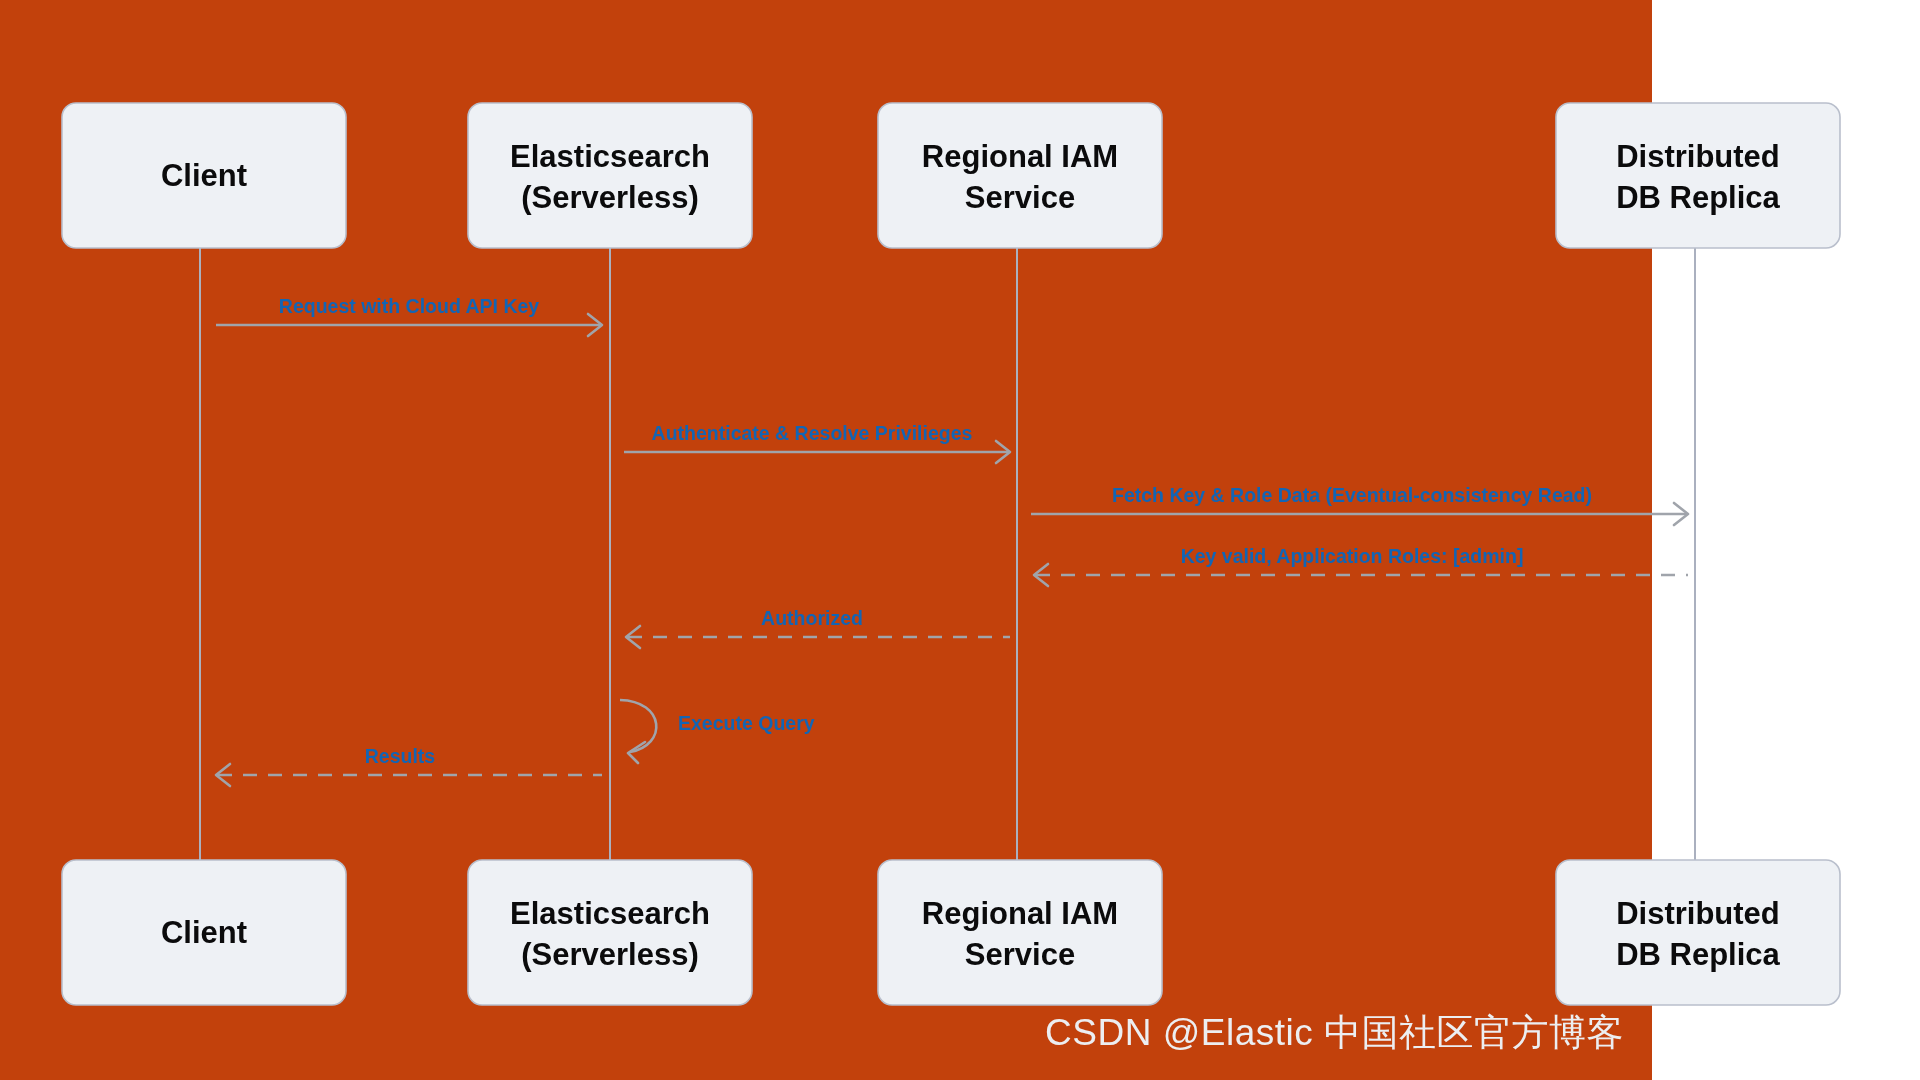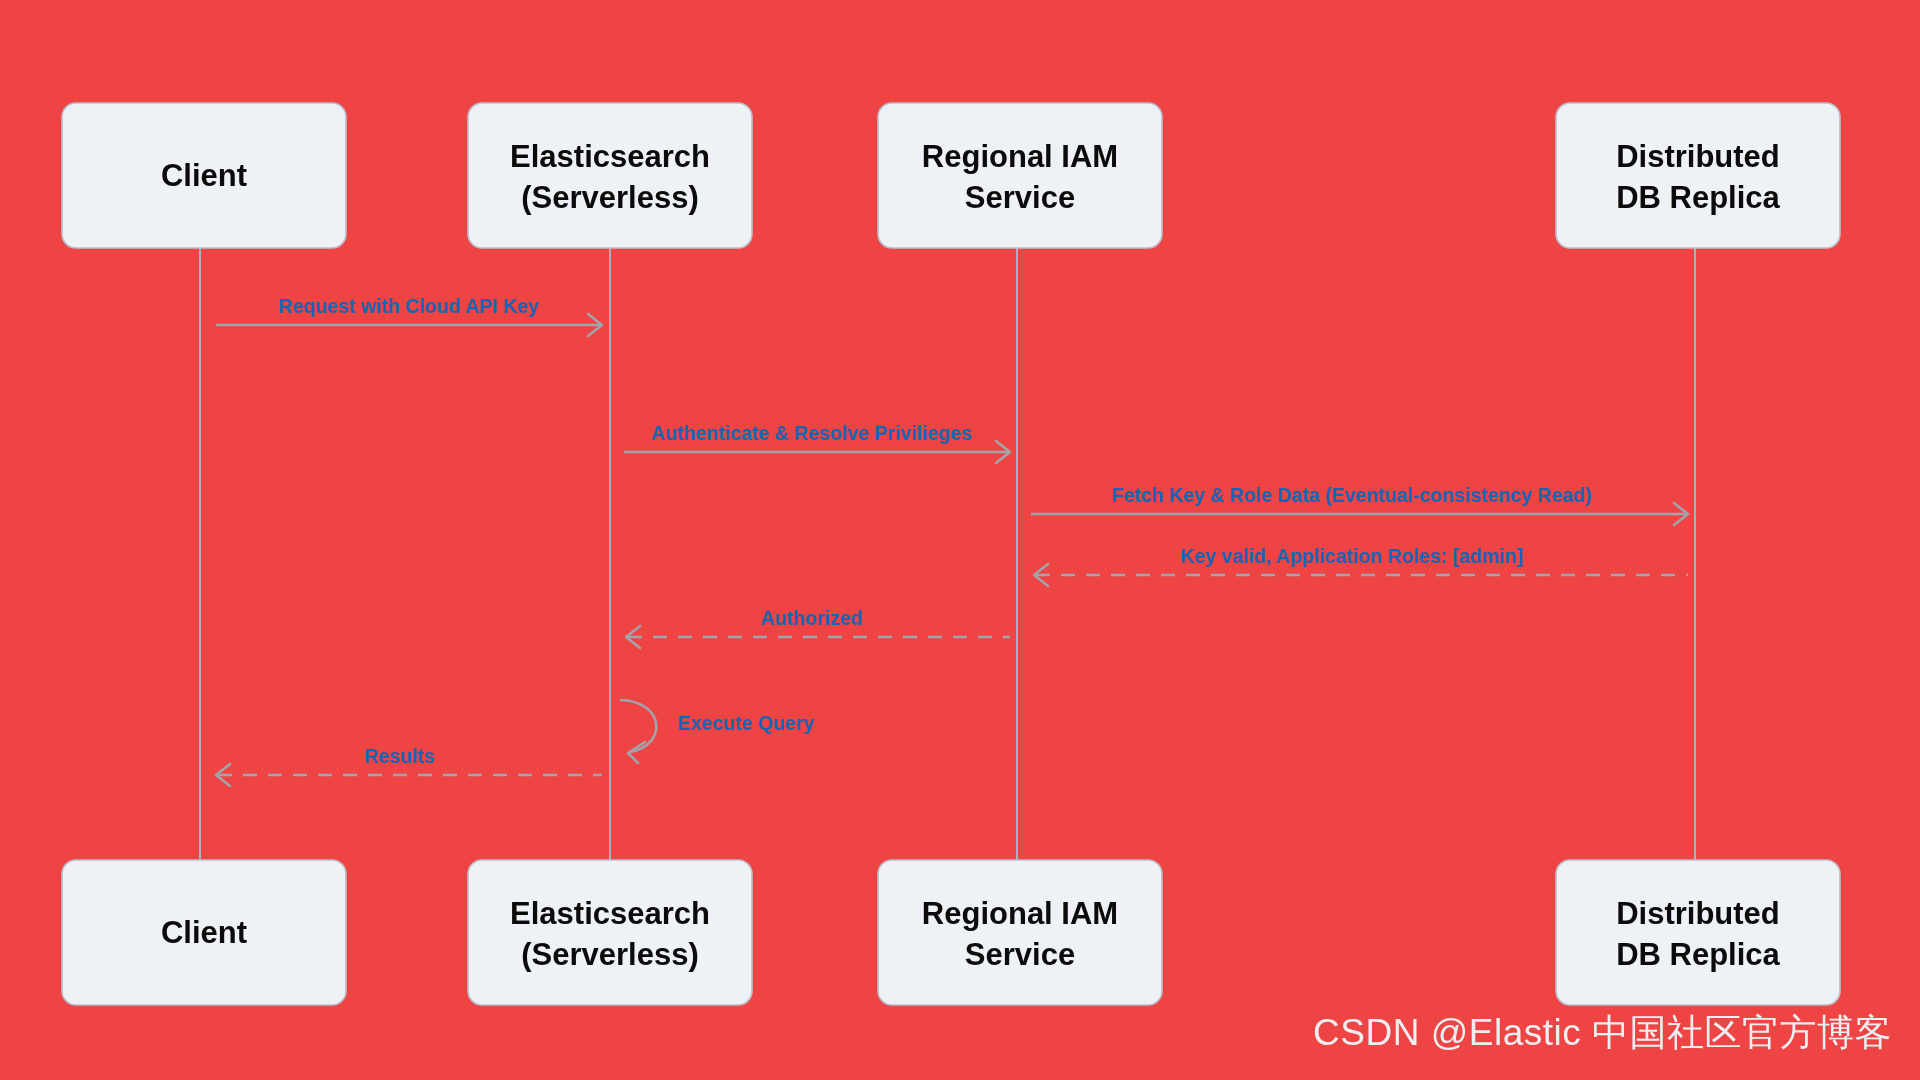--- a/index.html
+++ b/index.html
@@ -5,23 +5,23 @@
   * { box-sizing: border-box; }
   html, body {
     margin: 0; padding: 0;
     width: 1920px; height: 1080px;
     background: #ffffff;
     font-family: "Liberation Sans", "DejaVu Sans", sans-serif;
     overflow: hidden;
   }
   #canvas {
     position: relative;
-    width: 1920px;
+    width: 1652px;
     height: 1080px;
-    background: #ef4444;
+    background: #c2410c;
   }
   svg#diagram {
     position: absolute;
     top: 0; left: 0;
     width: 1920px;
     height: 1080px;
   }
   .pbox-rect {
     fill: #eef1f5;
     stroke: #b9bfcc;

